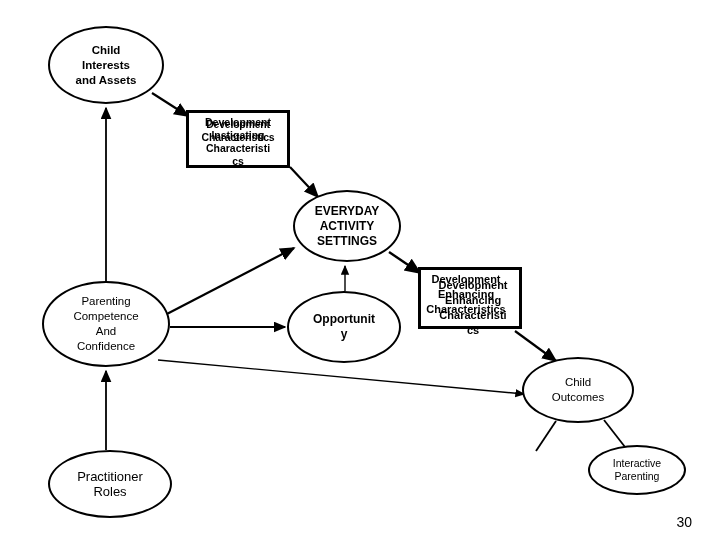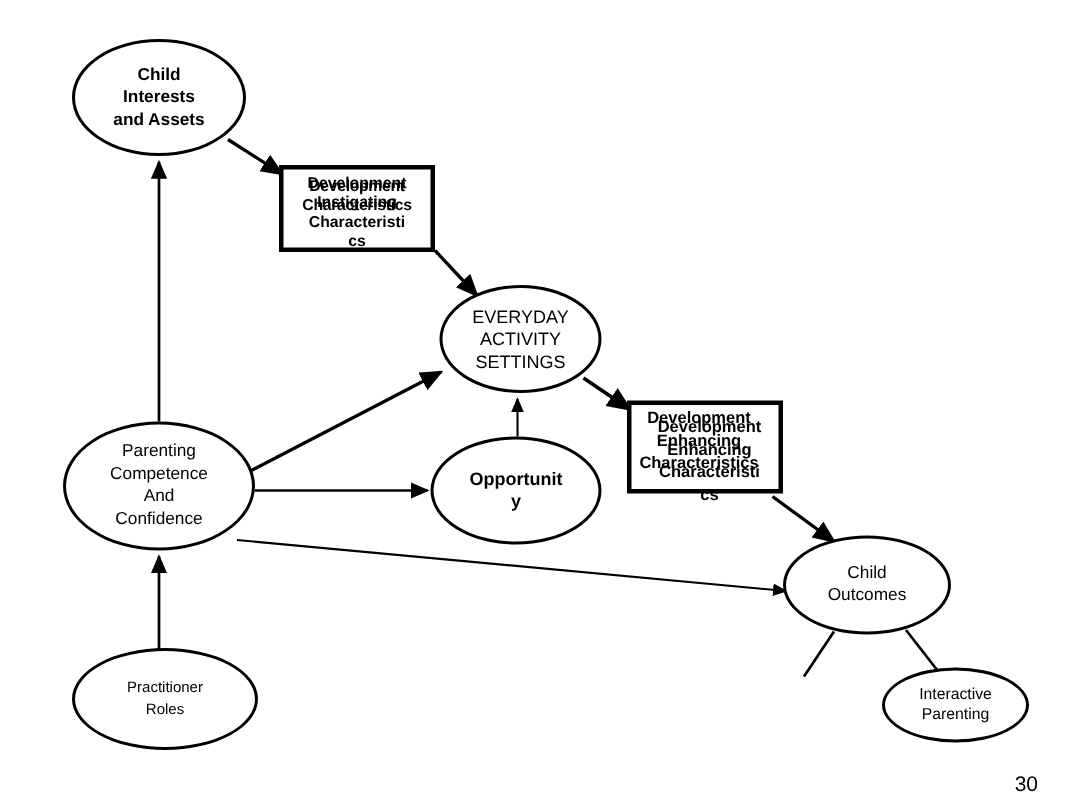--- a/index.html
+++ b/index.html
@@ -95,21 +95,21 @@
     width: 104px; height: 58px;
     font-size: 11px;
     line-height: 13.5px;
   }
 
   #n-everyday {
     left: 293px; top: 190px;
     width: 108px; height: 72px;
     font-size: 12px;
     line-height: 15px;
-    font-weight: normal;
+    font-weight: bold;
   }
 
   #n-parenting {
     left: 42px; top: 281px;
     width: 128px; height: 86px;
     font-size: 11.5px;
     line-height: 15px;
     font-weight: normal;
   }
 
@@ -145,23 +145,23 @@
 
   #n-interactive {
     left: 588px; top: 445px;
     width: 98px; height: 50px;
     font-size: 10.5px;
     line-height: 13px;
     font-weight: normal;
   }
 
   #n-practitioner {
-    left: 48px; top: 432px;
+    left: 48px; top: 450px;
     width: 124px; height: 68px;
-    font-size: 10px;
+    font-size: 13px;
     line-height: 15px;
     font-weight: normal;
   }
 
   
   .overlap-wrap {
     position: relative;
     width: 100%;
     height: 100%;
   }

